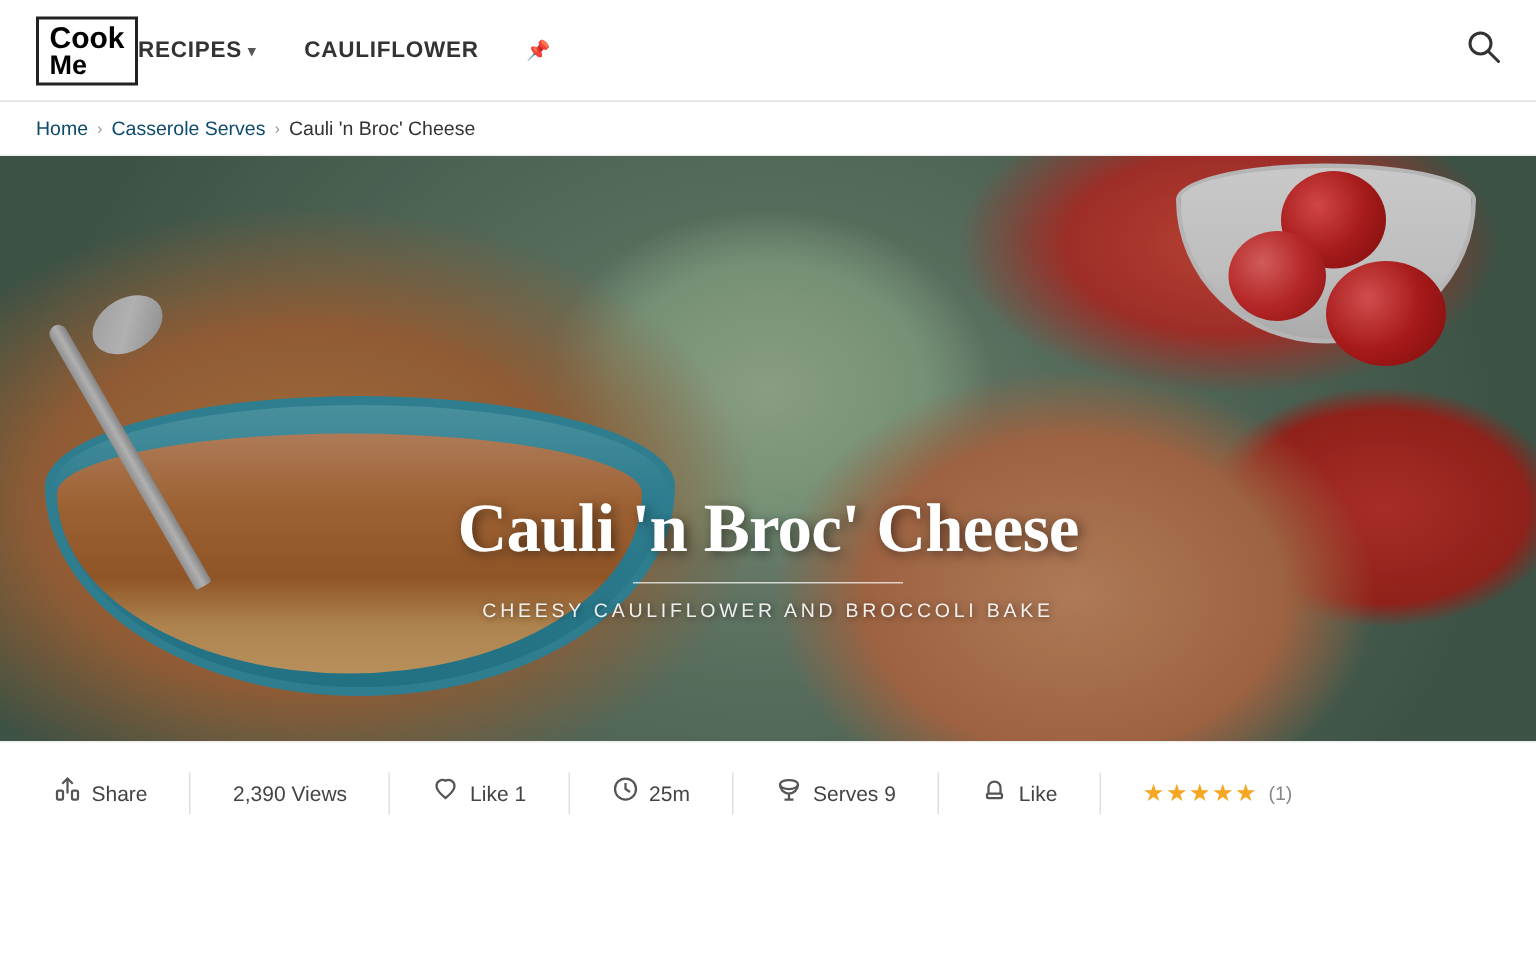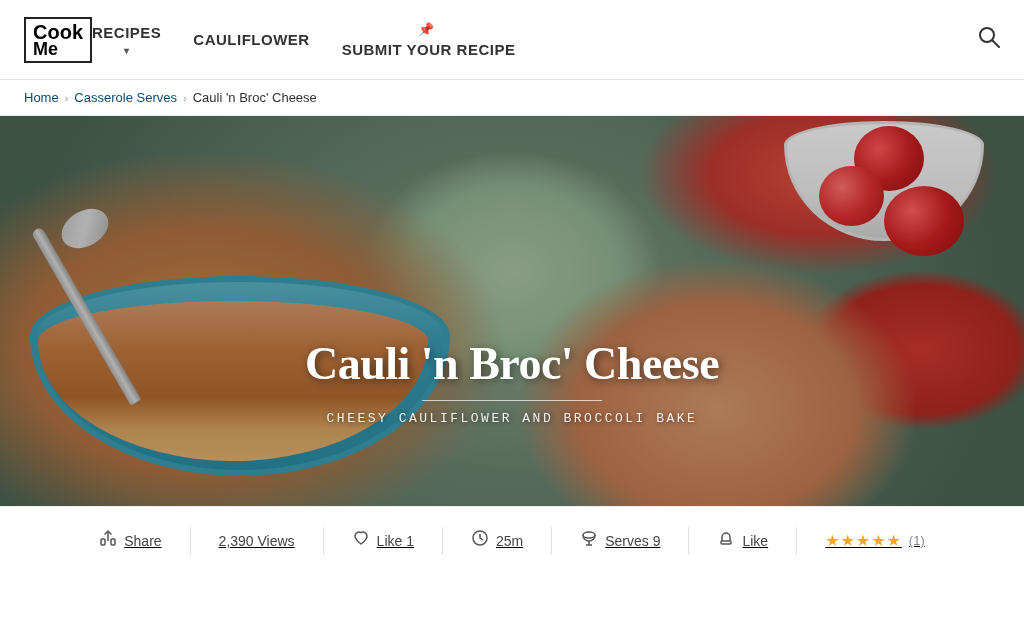--- a/index.html
+++ b/index.html
@@ -3,40 +3,39 @@
   <meta charset="utf-8">
   <style>
     * { margin: 0; padding: 0; box-sizing: border-box; }
     body { font-family: Arial, sans-serif; background: #fff; width: 1024px; height: 638px; overflow: hidden; }
 
     
     .header {
       display: flex;
       align-items: center;
       padding: 0 24px;
-      height: 80px;
+      height: 68px;
       border-bottom: 1px solid #e0e0e0;
       background: #fff;
     }
     nav {
       display: flex;
       align-items: center;
       gap: 32px;
       flex: 1;
     }
     .nav-item {
       font-size: 15px;
       font-weight: 600;
       color: #333;
       letter-spacing: 0.5px;
       cursor: pointer;
       display: flex;
       align-items: center;
       gap: 4px;
-      flex-direction: column;
     }
     .nav-item.recipes { }
     .chevron {
       font-size: 10px;
       color: #555;
     }
     .submit-icon {
       font-size: 13px;
       margin-right: 4px;
     }
@@ -197,34 +196,31 @@
       height: 1px;
       background: rgba(255,255,255,0.7);
       margin: 0 auto 10px;
     }
     .hero-subtitle {
       font-size: 13px;
       letter-spacing: 2.5px;
       font-weight: 400;
       text-shadow: 1px 1px 4px rgba(0,0,0,0.5);
       color: rgba(255,255,255,0.9);
-      font-family: Liberation Mono, monospace;
     }
 
     
     .stats-bar {
       display: flex;
       align-items: center;
-      justify-content: center;
       gap: 28px;
       padding: 0 36px;
       height: 68px;
       border-top: 1px solid #eee;
       background: #fff;
-      text-decoration: underline;
     }
     .stat-item {
       display: flex;
       align-items: center;
       gap: 7px;
       font-size: 14px;
       color: #444;
     }
     .stat-icon {
       font-size: 18px;
@@ -267,21 +263,20 @@
   <nav>
     <div class="nav-item recipes">
       <span>RECIPES</span>
       <span class="chevron">▾</span>
     </div>
     <div class="nav-item">
       <span>CAULIFLOWER</span>
     </div>
     <div class="nav-item">
       <span class="submit-icon">📌</span>
-      <span>SUBMIT YOUR RECIPE</span>
     </div>
   </nav>
 
   <div class="search-icon-wrap">
     <svg width="22" height="22" viewBox="0 0 22 22" fill="none" stroke="#333" stroke-width="2" stroke-linecap="round">
       <circle cx="9" cy="9" r="7"></circle>
       <line x1="14.5" y1="14.5" x2="21" y2="21"></line>
     </svg>
   </div>
 </header>

